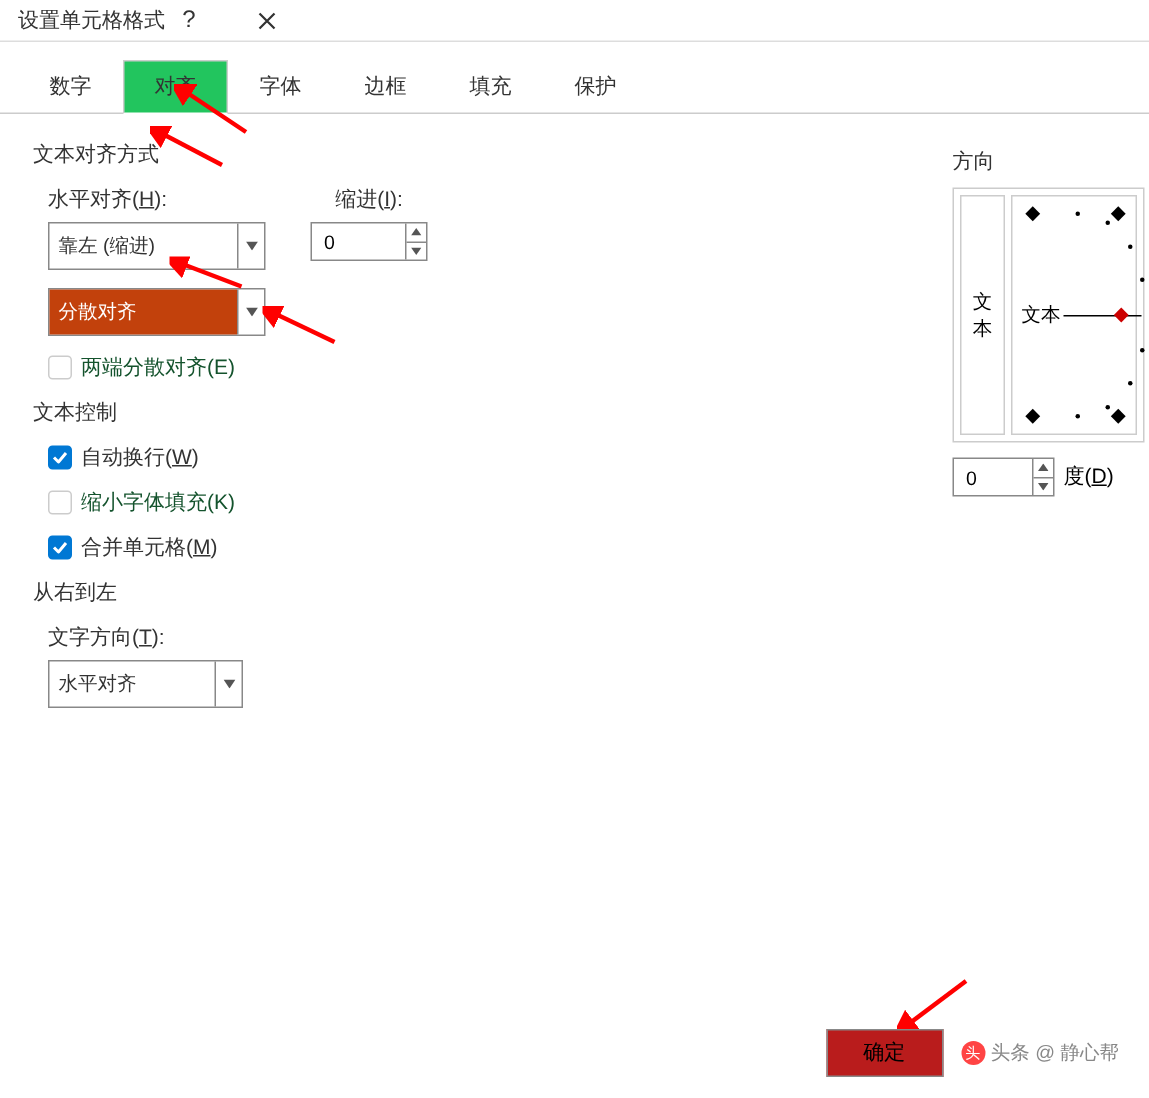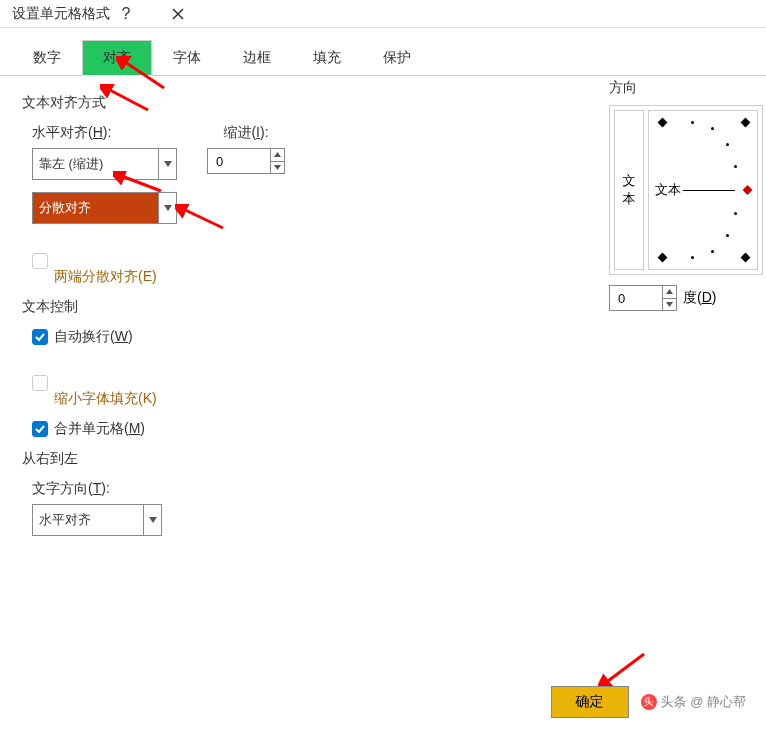--- a/index.html
+++ b/index.html
@@ -36,38 +36,38 @@
     .spinner-up, .spinner-down { flex: 1; display: flex; align-items: center; justify-content: center; }
     .spinner-down { border-top: 1px solid #888; }
     .spinner-arrows svg { width: 7px; height: 5px; }
     
     .checkbox-row { display: flex; align-items: center; margin-left: 10px; margin-bottom: 12px; gap: 6px; }
     .checkbox { width: 16px; height: 16px; border: 1px solid #888; border-radius: 3px; display: flex; align-items: center; justify-content: center; flex-shrink: 0; }
     .checkbox.checked { background: #0078d4; border-color: #0078d4; }
     .checkbox.checked svg { width: 10px; height: 8px; }
     .checkbox.disabled { border-color: #ccc; }
     .checkbox-label { font-size: 14px; color: #333; }
-    .checkbox-label.disabled { color: #a16207; margin-top: 32px; }
-    
-    .orientation-panel { position: absolute; top: 3px; right: 3px; width: 154px; }
+    .checkbox-label.disabled { color: #14532d; }
+    
+    .orientation-panel { position: absolute; top: 23px; right: 3px; width: 128px; }
     .orient-group { border: 1px solid #ccc; padding: 4px; display: flex; gap: 4px; height: 170px; margin-top: 8px; }
     .orient-vert { width: 30px; border: 1px solid #ccc; display: flex; flex-direction: column; align-items: center; justify-content: center; font-size: 13px; line-height: 1.4; }
     .orient-dial { flex: 1; border: 1px solid #ccc; position: relative; }
     .orient-text { position: absolute; left: 6px; top: 50%; transform: translateY(-50%); font-size: 13px; }
     .orient-line { position: absolute; left: 34px; top: 50%; width: 52px; height: 1px; background: #000; }
     .orient-red { position: absolute; right: 6px; top: 50%; transform: translate(0,-50%) rotate(45deg); width: 7px; height: 7px; background: #c00; }
     .orient-diamond { position: absolute; width: 7px; height: 7px; background: #000; transform: rotate(45deg); }
     .orient-dot { position: absolute; width: 3px; height: 3px; background: #000; border-radius: 50%; }
     .degree-row { display: flex; align-items: center; margin-top: 10px; gap: 6px; }
     
     .red-arrow { position: absolute; }
     .red-arrow svg { display: block; }
     
     .footer { position: absolute; bottom: 14px; right: 20px; display: flex; align-items: center; gap: 12px; }
-    .btn { border: 1px solid #888; background: #eab308; padding: 6px 24px; font-size: 14px; cursor: pointer; }
+    .btn { border: 1px solid #888; background: #b91c1c; padding: 6px 24px; font-size: 14px; cursor: pointer; }
     .watermark { font-size: 13px; color: #888; display: flex; align-items: center; gap: 4px; }
     .wm-icon { width: 16px; height: 16px; border-radius: 50%; background: #f44; color: #fff; font-size: 10px; display: flex; align-items: center; justify-content: center; }
     
     .underline { text-decoration: underline; }
   </style>
 </head>
 <body>
 
 <div class="titlebar">
   <div class="titlebar-left">设置单元格格式</div>

